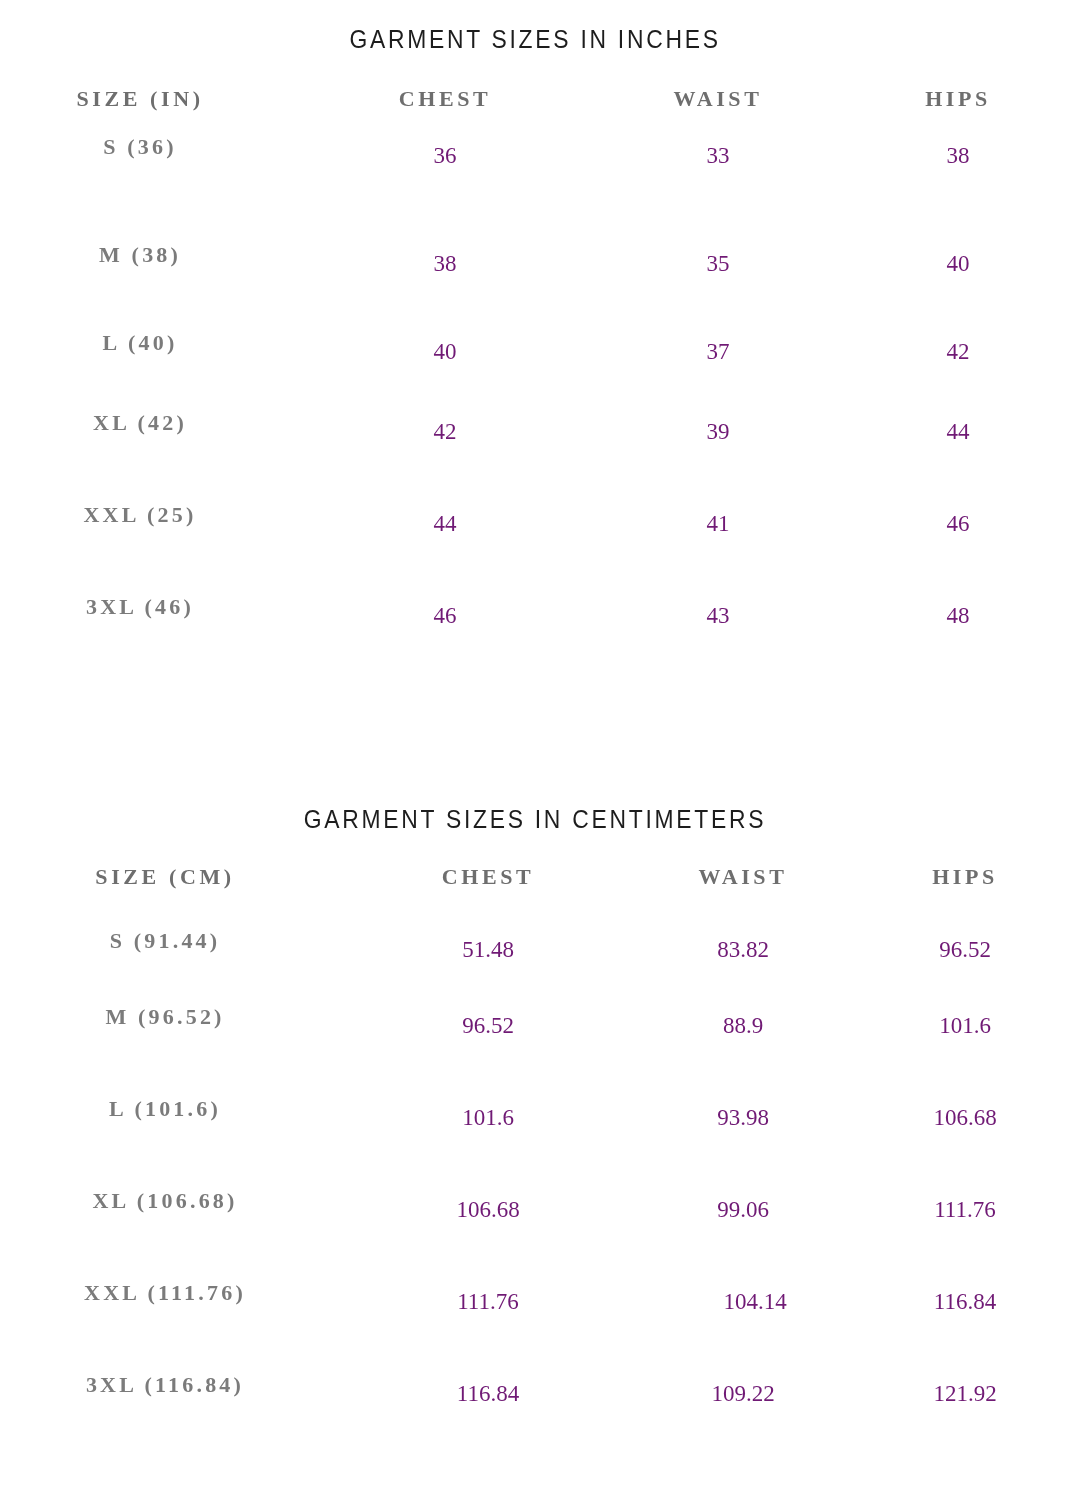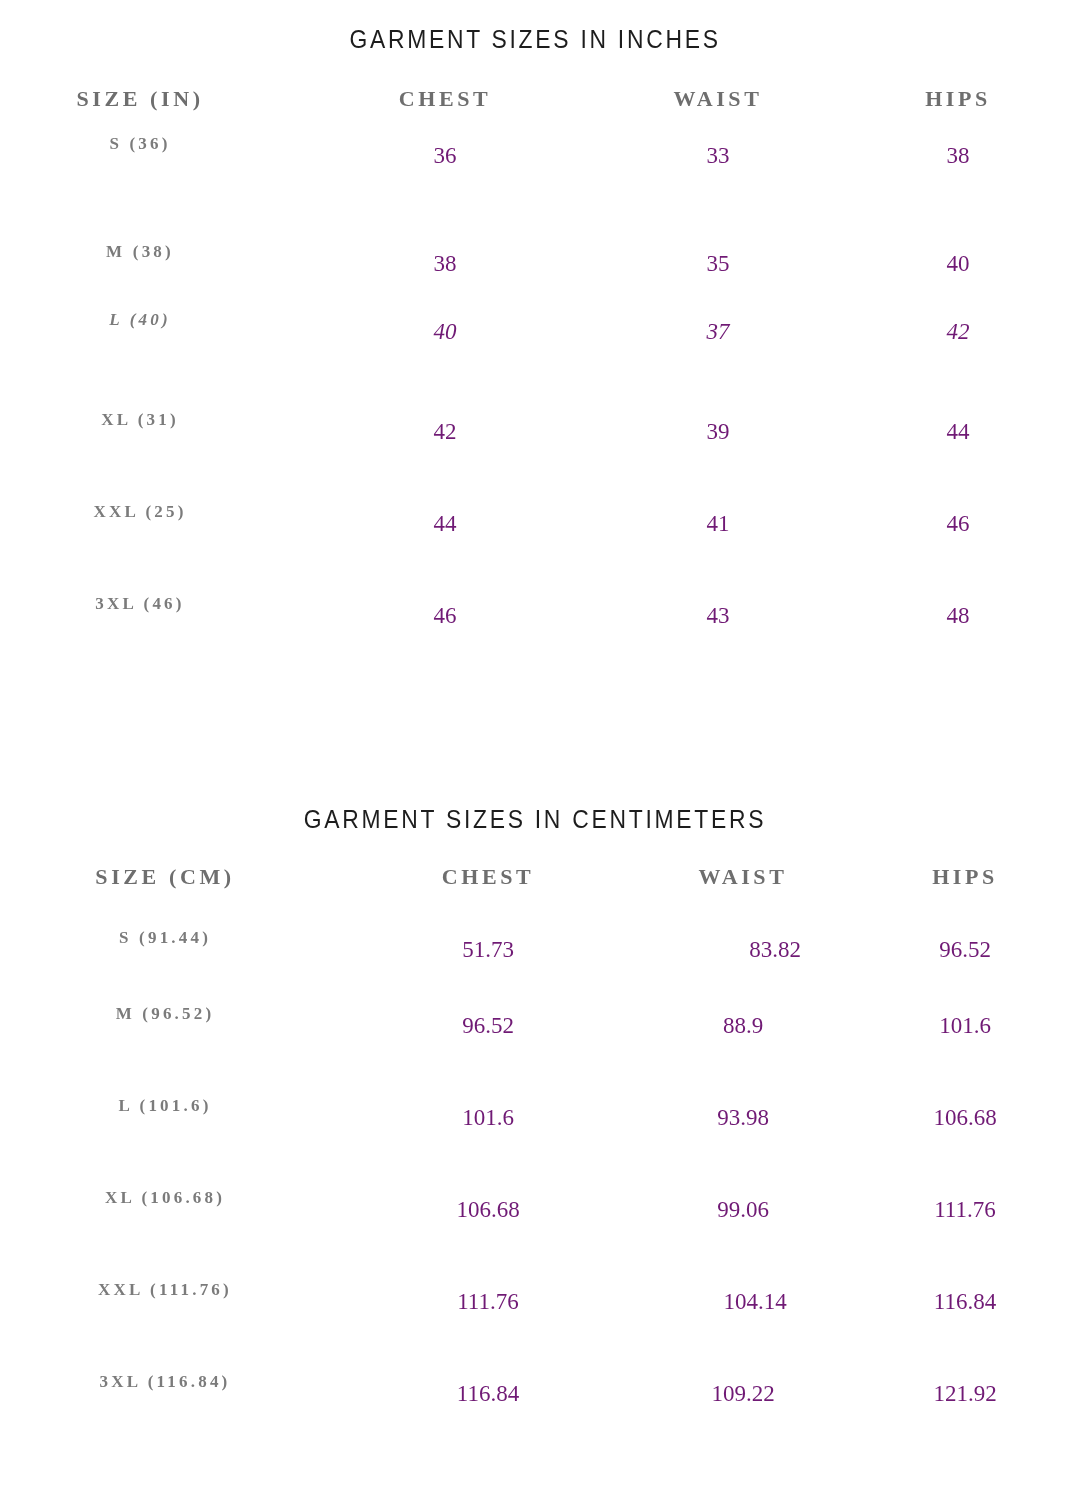--- a/index.html
+++ b/index.html
@@ -69,21 +69,21 @@
     height: 92px;
   }
 
   .row-label {
     position: absolute;
     top: 0;
     white-space: nowrap;
     transform: translateX(-50%);
     font-family: "Liberation Serif", "DejaVu Serif", serif;
     font-weight: bold;
-    font-size: 17px;
+    font-size: 22px;
     letter-spacing: 3.2px;
     color: #7b7b7b;
   }
 
   .cell {
     position: absolute;
     top: 9px;
     white-space: nowrap;
     transform: translateX(-50%);
     font-family: "Liberation Serif", "DejaVu Serif", serif;
@@ -113,28 +113,28 @@
           <div class="cell" style="left: 445px;">36</div>
           <div class="cell" style="left: 718px;">33</div>
           <div class="cell" style="left: 958px;">38</div>
         </div>
         <div class="row" style="top: 108px; padding-left: 48px;">
           <div class="row-label" style="left: 140px;">M (38)</div>
           <div class="cell" style="left: 445px;">38</div>
           <div class="cell" style="left: 718px;">35</div>
           <div class="cell" style="left: 958px;">40</div>
         </div>
-        <div class="row" style="top: 176px; font-style: italic;">
+        <div class="row" style="top: 196px;">
           <div class="row-label" style="left: 140px;">L (40)</div>
           <div class="cell" style="left: 445px;">40</div>
           <div class="cell" style="left: 718px;">37</div>
           <div class="cell" style="left: 958px;">42</div>
         </div>
         <div class="row" style="top: 276px;">
-          <div class="row-label" style="left: 140px;">XL (31)</div>
+          <div class="row-label" style="left: 140px;">XL (42)</div>
           <div class="cell" style="left: 445px;">42</div>
           <div class="cell" style="left: 718px;">39</div>
           <div class="cell" style="left: 958px;">44</div>
         </div>
         <div class="row" style="top: 368px;">
           <div class="row-label" style="left: 140px;">XXL (25)</div>
           <div class="cell" style="left: 445px;">44</div>
           <div class="cell" style="left: 718px;">41</div>
           <div class="cell" style="left: 958px;">46</div>
         </div>
@@ -152,22 +152,22 @@
   <div class="table" id="table-cm">
     <div class="head-row">
         <div class="col-head" style="left: 165px;">SIZE (CM)</div>
         <div class="col-head" style="left: 488px;">CHEST</div>
         <div class="col-head" style="left: 743px;">WAIST</div>
         <div class="col-head" style="left: 965px;">HIPS</div>
       </div>
     <div class="body-rows" style="height: 552px;">
         <div class="row" style="top: 16px;">
           <div class="row-label" style="left: 165px;">S (91.44)</div>
-          <div class="cell" style="left: 488px;">51.73</div>
-          <div class="cell" style="left: 743px; margin-left: 32px;">83.82</div>
+          <div class="cell" style="left: 488px;">51.48</div>
+          <div class="cell" style="left: 743px;">83.82</div>
           <div class="cell" style="left: 965px;">96.52</div>
         </div>
         <div class="row" style="top: 92px;">
           <div class="row-label" style="left: 165px;">M (96.52)</div>
           <div class="cell" style="left: 488px;">96.52</div>
           <div class="cell" style="left: 743px;">88.9</div>
           <div class="cell" style="left: 965px;">101.6</div>
         </div>
         <div class="row" style="top: 184px;">
           <div class="row-label" style="left: 165px;">L (101.6)</div>

